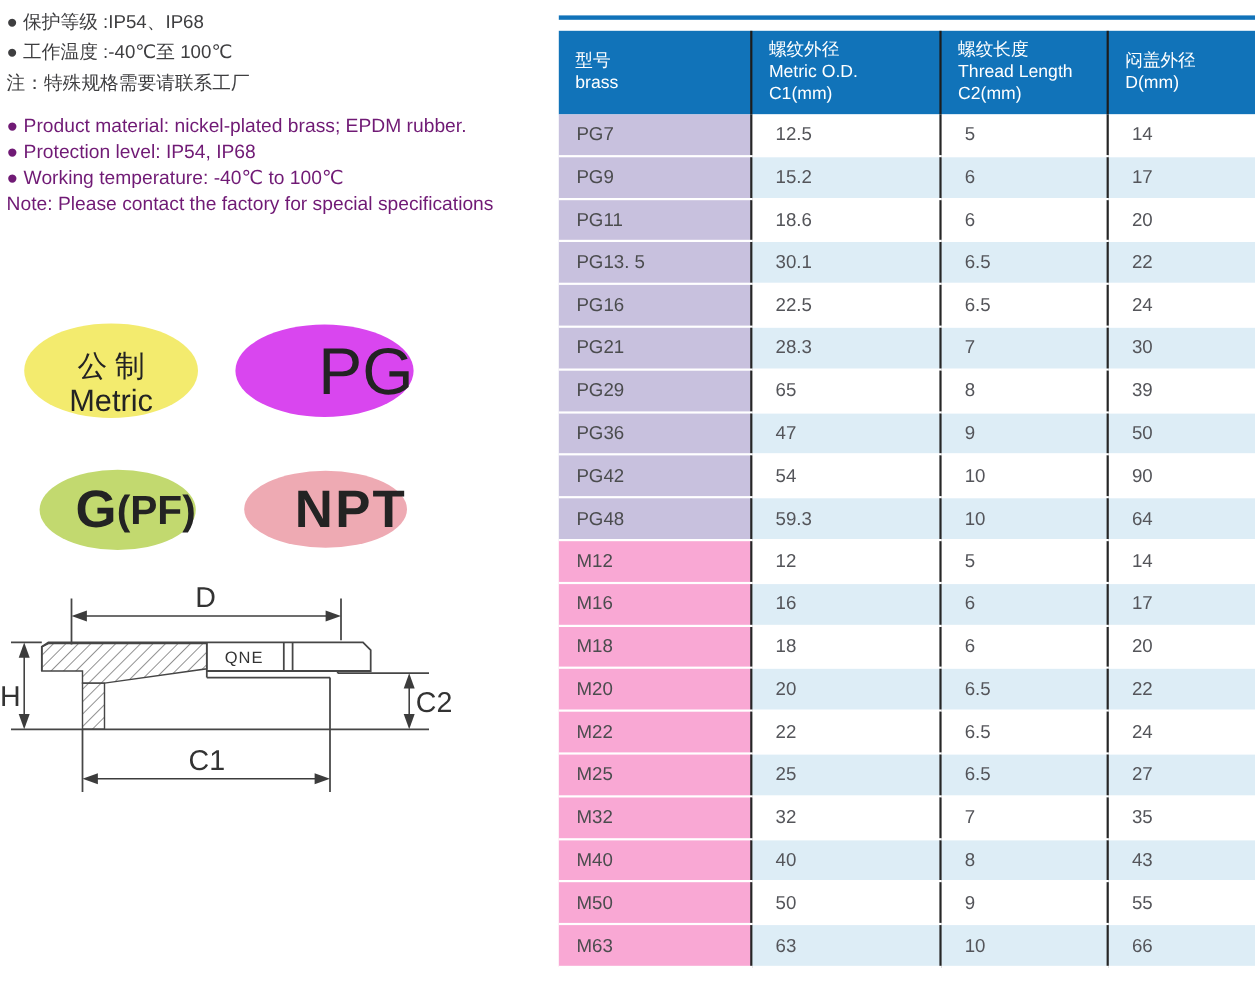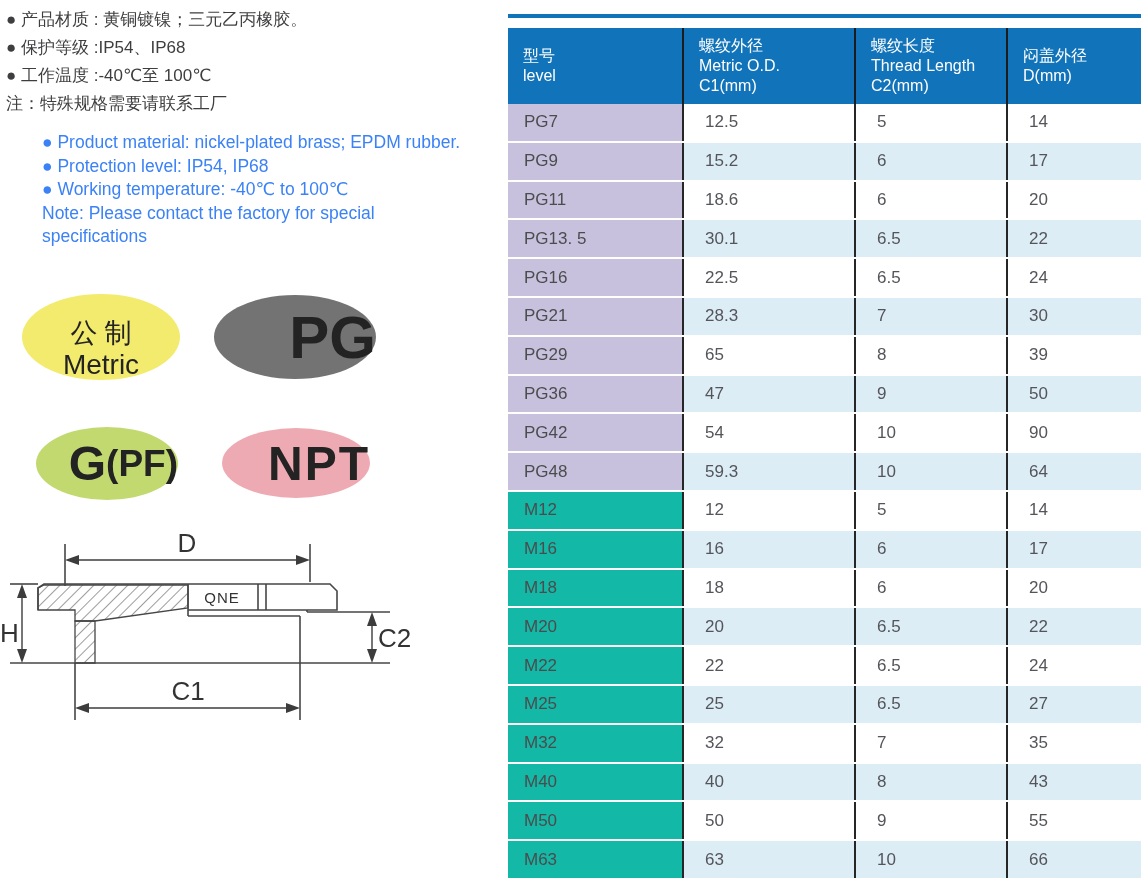--- a/index.html
+++ b/index.html
@@ -3,29 +3,29 @@
 <meta charset="utf-8">
 <style>
   html,body{margin:0;padding:0;background:#fff;}
   body{width:1141px;height:893px;font-family:"Liberation Sans","DejaVu Sans",sans-serif;}
   .page{position:relative;width:1141px;height:893px;overflow:hidden;background:#fff;}
 
   
   .info{position:absolute;left:6px;top:6px;width:478px;}
   .info p{margin:0;}
   .info .zh{font-size:17px;line-height:28px;color:#3e3e40;}
-  .info .en{font-size:17.5px;line-height:23.5px;color:#3b82f6;margin-left:36px;}
+  .info .en{font-size:17.5px;line-height:23.5px;color:#701a75;}
   .info .gap{height:13px;}
 
   
   .badge{position:absolute;border-radius:50%;display:flex;align-items:center;justify-content:flex-end;color:#232323;}
   .badge-metric{left:22px;top:294px;width:158px;height:86px;background:#f3eb6e;flex-direction:column;}
   .badge-metric .b1{font-size:27px;letter-spacing:7px;line-height:31px;text-indent:7px;}
   .badge-metric .b2{font-size:28px;line-height:31px;}
-  .badge-pg{left:214px;top:295px;width:162px;height:84px;background:#737373;font-size:60px;font-weight:bold;}
+  .badge-pg{left:214px;top:295px;width:162px;height:84px;background:#d946ef;font-size:60px;font-weight:normal;}
   .badge-gpf{left:36px;top:427px;width:142px;height:73px;background:#c2d96f;font-weight:bold;}
   .badge-gpf .g{font-size:48px;}
   .badge-gpf .pf{font-size:37px;}
   .badge-npt{left:222px;top:428px;width:148px;height:70px;background:#eeaab3;font-size:48px;font-weight:bold;letter-spacing:2px;}
 
   
   .drawing{position:absolute;left:0;top:520px;}
 
   
   .tablewrap{position:absolute;left:508px;top:14px;width:650px;}
@@ -34,29 +34,28 @@
   thead th{background:#1173b9;color:#fff;height:76px;vertical-align:middle;text-align:left;
     padding:0 0 0 15px;font-weight:normal;font-size:16px;line-height:20px;
     border-right:2px solid #1c1c1c;}
   thead th:last-child{border-right:none;}
   tbody td{height:36.8px;font-size:17px;color:#54555a;padding:0 0 0 21px;
     border-bottom:2px solid #fff;border-right:2px solid #262626;background:#fff;}
   tbody td:last-child{border-right:none;}
   tbody tr.alt td{background:#ddedf6;}
   tbody td.model{padding-left:16px;color:#4b4c4e;}
   tbody td.model.g-pg{background:#c8c1de;}
-  tbody td.model.g-m{background:#14b8a6;}
+  tbody td.model.g-m{background:#f9a8d4;}
 </style>
 </head>
 <body>
 
 <div class="page">
 
   <section class="info">
-    <p class="zh">● 产品材质 : 黄铜镀镍；三元乙丙橡胶。</p>
     <p class="zh">● 保护等级 :IP54、IP68</p>
     <p class="zh">● 工作温度 :-40℃至 100℃</p>
     <p class="zh">注：特殊规格需要请联系工厂</p>
     <div class="gap"></div>
     <p class="en">● Product material: nickel-plated brass; EPDM rubber.</p>
     <p class="en">● Protection level: IP54, IP68</p>
     <p class="en">● Working temperature: -40℃ to 100℃</p>
     <p class="en">Note: Please contact the factory for special specifications</p>
   </section>
 
@@ -134,21 +133,21 @@
       <colgroup>
         <col style="width:175px">
           <col style="width:172px">
           <col style="width:152px">
           <col style="width:151px">
       </colgroup>
       <thead>
         <tr>
           <th>
             <div>型号</div>
-            <div>level</div>
+            <div>brass</div>
           </th>
           <th>
             <div>螺纹外径</div>
             <div>Metric O.D.</div>
             <div>C1(mm)</div>
           </th>
           <th>
             <div>螺纹长度</div>
             <div>Thread Length</div>
             <div>C2(mm)</div>

